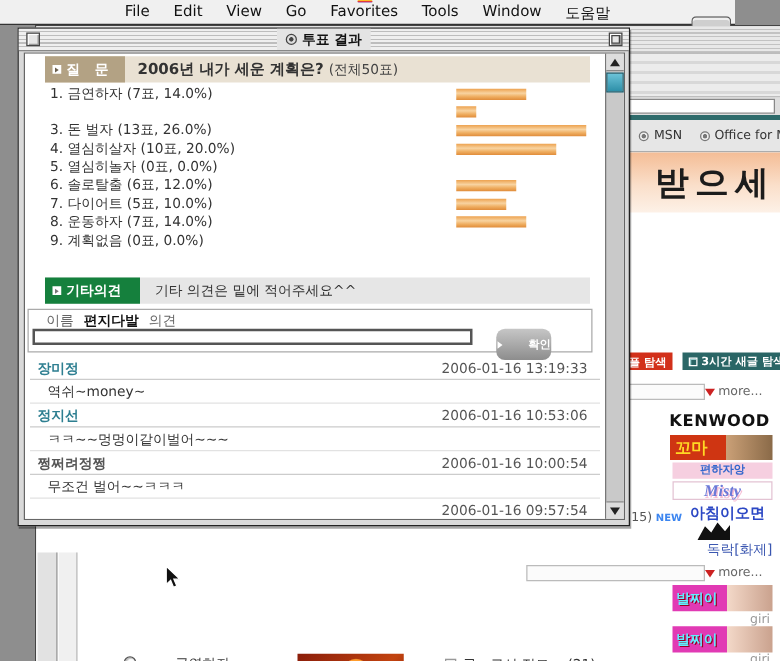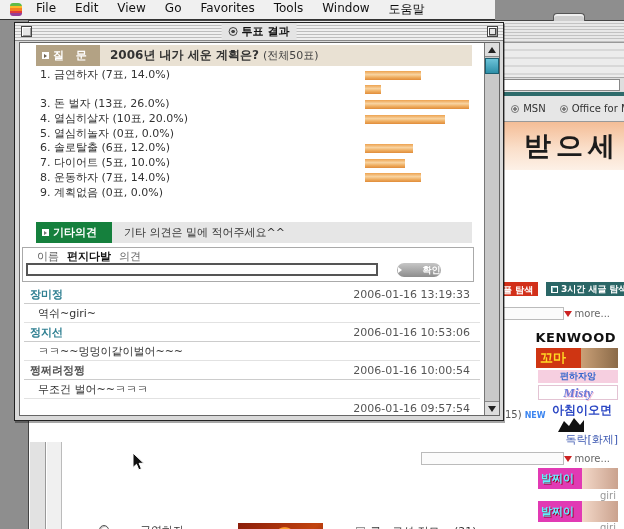--- a/index.html
+++ b/index.html
@@ -1,22 +1,22 @@
 <!DOCTYPE html>
 <html><head>
 <meta charset="utf-8">
 <style>
   * { margin:0; padding:0; box-sizing:border-box; }
   body { background:#666; font-family:"DejaVu Sans", sans-serif; }
   #screen { position:relative; width:624px; height:529px; background:#8e8e8e; overflow:hidden;
             font-family:"DejaVu Sans", sans-serif; }
 
   
-  .menubar { position:absolute; left:0; top:0; width:495px; height:20px; background:#f0f0f0;
-             border-bottom:1px solid #333; display:flex; align-items:center; gap:0; z-index:5; }
+  .menubar { position:absolute; left:0; top:0; width:588px; height:20px; background:#f0f0f0;
+             border-bottom:1px solid #333; display:flex; align-items:center; gap:0; z-index:5;flex-direction:column; }
   .apple { width:12px; height:13px; margin:0 14px 0 10px; border-radius:3px 4px 3px 3px; display:inline-block;
            background:linear-gradient(180deg,#61bb46 0 20%,#fdb827 20% 40%,#f5821f 40% 60%,#e03a3e 60% 80%,#963d97 80% 100%); }
   .menus { display:flex; gap:19px; }
   .menu-item { font-size:12px; color:#111; white-space:nowrap; }
 
   
   .bw-tab { position:absolute; left:553px; top:13px; width:32px; height:8px; background:#cfcfcf;
             border:1px solid #555; border-bottom:none; border-radius:4px 4px 0 0; z-index:6;
             box-shadow:inset 0 2px 0 #efefef; }
 
@@ -148,21 +148,21 @@
       display:flex; align-items:center; gap:4px; padding-left:6px; flex:none; }
   .op-label .mini-box::after { border-left-color:#777; }
   .op-text { font-size:11px; color:#333; margin-left:12px; white-space:nowrap; }
 
   .form-box { position:absolute; left:2px; top:204px; width:452px; height:35px; border:1px solid #aaa;padding-left:32px; }
   .form-labels { position:absolute; left:14px; top:1px; display:flex; gap:8px; align-items:center; font-size:11px; }
   .lbl-gray { color:#666; }
   .lbl-name { color:#111; font-weight:bold; }
   .op-input { position:absolute; left:3px; top:15px; width:352px; height:13px; border:2px solid #555;
       background:#fff; font-size:10px; padding:0 2px; }
-  .submit-btn { position:absolute; left:374px; top:15px; width:44px; height:14px; border:none; border-radius:7px;
+  .submit-btn { position:absolute; left:374px; top:15px; width:44px; height:25px; border:none; border-radius:7px;
       background:linear-gradient(180deg,#c6c6c6,#8d8d8d); color:#fff; font-size:9px; font-weight:bold;
       display:flex; align-items:center; justify-content:center; gap:21px; cursor:pointer; }
   .tri-right-white { width:0; height:0; border-left:4px solid #fff; border-top:3px solid transparent;
       border-bottom:3px solid transparent; display:inline-block; }
 
   .comments { position:absolute; left:4px; top:242px; right:4px; }
   .c-name-row { height:19px; display:flex; align-items:center; justify-content:space-between;
       border-bottom:1px solid #ccc; padding:0 10px 0 6px; }
   .c-name { font-size:11px; font-weight:bold; white-space:nowrap; }
   .c-date { font-size:11px; color:#555; white-space:nowrap; }
@@ -396,21 +396,21 @@
         </div>
 
         <div class="comments">
 
             <div>
               <div class="c-name-row">
                 <span class="c-name" style="color: rgb(46, 127, 145);">장미정</span>
                 <span class="c-date">2006-01-16 13:19:33</span>
               </div>
               <div class="c-text-row">
-                <span class="c-text">역쉬~giri~</span>
+                <span class="c-text">역쉬~money~</span>
               </div>
             </div>
 
             <div>
               <div class="c-name-row">
                 <span class="c-name" style="color: rgb(46, 127, 145);">정지선</span>
                 <span class="c-date">2006-01-16 10:53:06</span>
               </div>
               <div class="c-text-row">
                 <span class="c-text">ㅋㅋ~~멍멍이같이벌어~~~</span>

